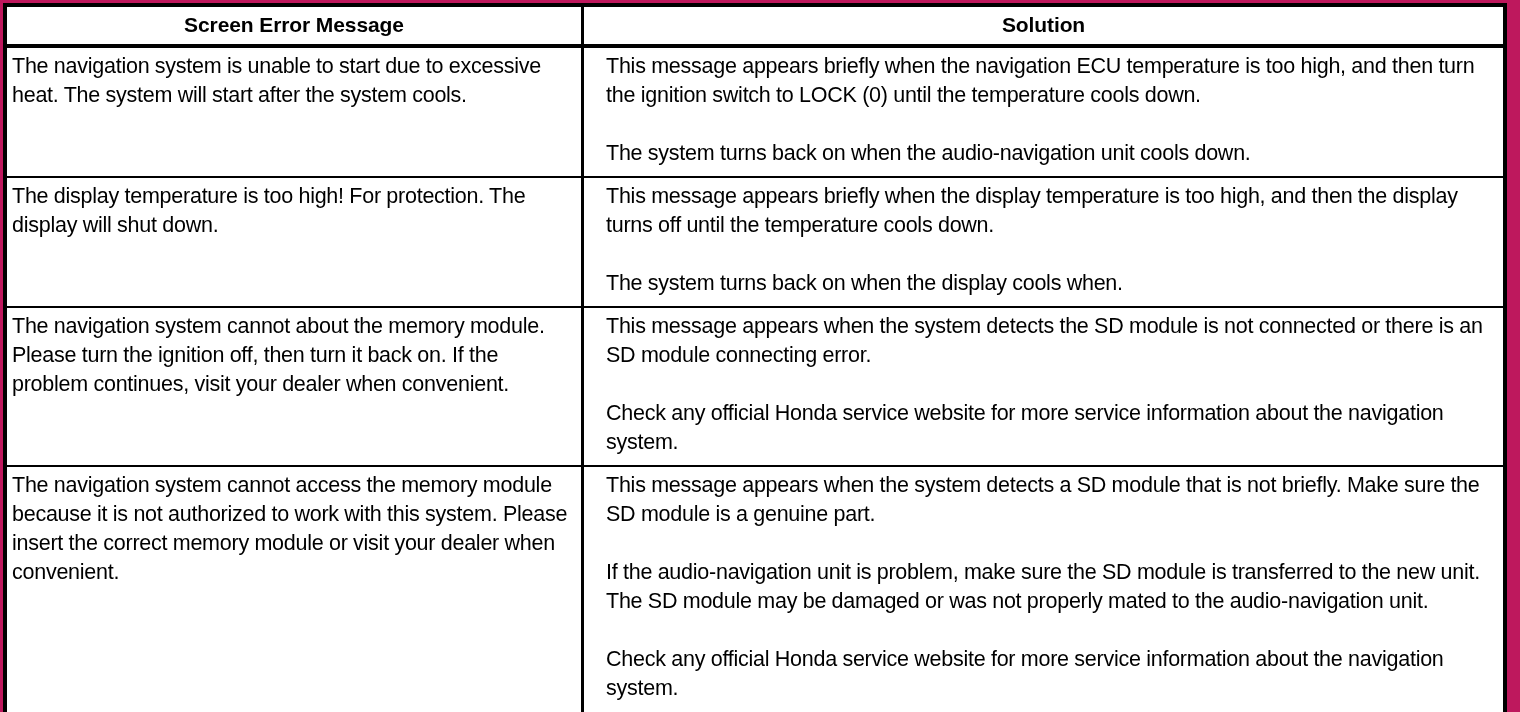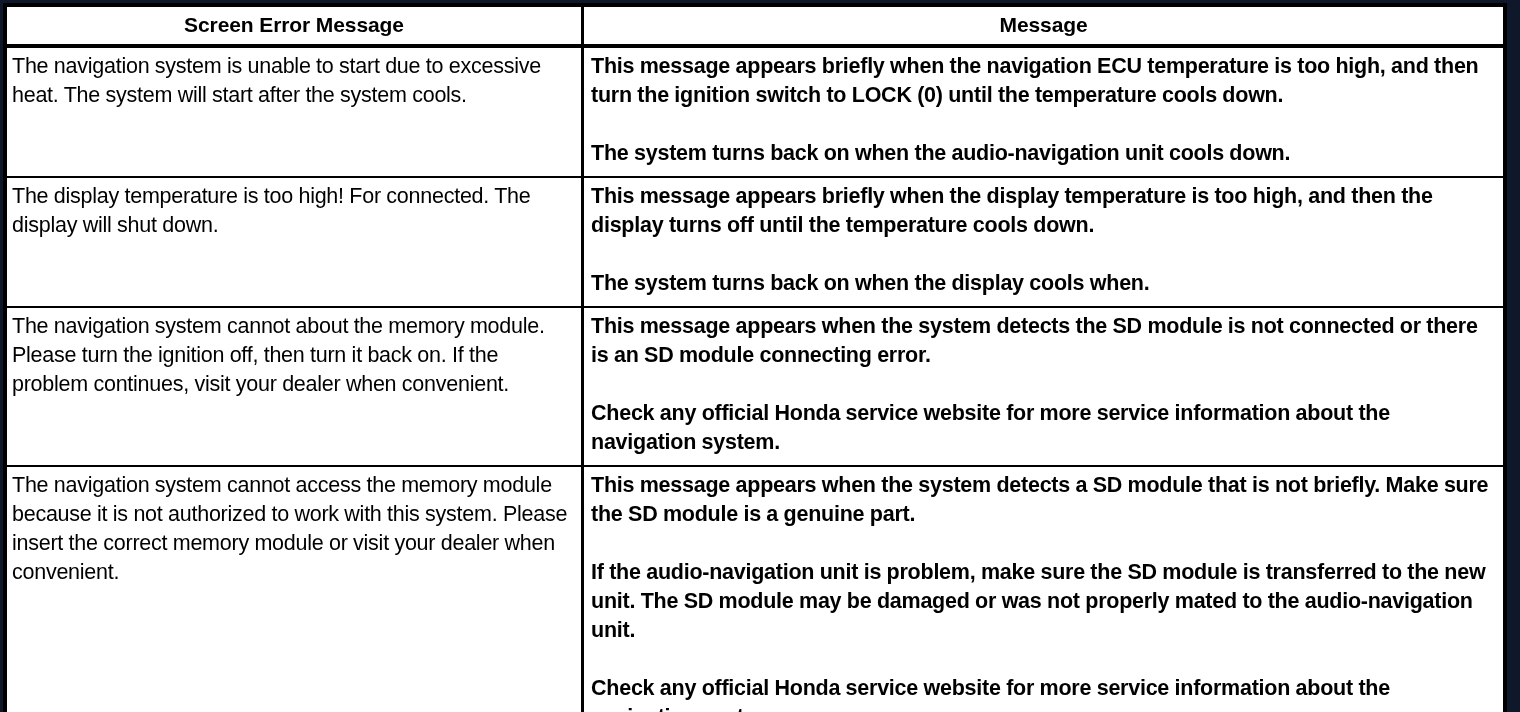--- a/index.html
+++ b/index.html
@@ -12,21 +12,21 @@
     height: 712px;
     font-family: "Liberation Sans", "DejaVu Sans", sans-serif;
     color: #000000;
     overflow: hidden;
   }
 
   .page {
     position: relative;
     width: 1520px;
     height: 712px;
-    background: #0f172a;
+    background: #be185d;
   }
 
   table.error-table {
     position: absolute;
     left: 3px;
     top: 3px;
     width: 1504px;
     border-collapse: collapse;
     table-layout: fixed;
     background: #ffffff;
@@ -54,21 +54,21 @@
     border-top: 2px solid #000000;
     border-right: 3px solid #000000;
     vertical-align: top;
     padding: 4px 6px 8px 5px;
     font-size: 21.5px;
     line-height: 29px;
     font-stretch: semi-condensed;
     letter-spacing: -0.25px;
     word-spacing: -0.2px;
   }
-  tbody td.cell-solution { border-right: none; padding-left: 7px; font-weight: bold; }
+  tbody td.cell-solution { border-right: none; padding-left: 22px; }
   tbody tr:first-child td { border-top: none; margin-left: 8px; }
 
   .para { margin: 0; }
   .para + .para { margin-top: 29px; }
 
   .spacer-row-1 { height: 118px; }
   .spacer-row-2 { height: 124px; }
   .spacer-row-3 { height: 148px; }
   .spacer-row-4 { height: 262px; }
 </style>
@@ -79,36 +79,36 @@
 
   <table class="error-table">
     <colgroup>
       <col class="col-msg">
       <col class="col-sol">
     </colgroup>
 
     <thead>
       <tr>
         <th class="th-msg">Screen Error Message</th>
-        <th class="th-sol">Message</th>
+        <th class="th-sol">Solution</th>
       </tr>
     </thead>
 
     <tbody>
 
       <tr class="spacer-row-1">
         <td class="cell-message">The navigation system is unable to start due to excessive heat. The system will start after the system cools.</td>
         <td class="cell-solution">
           <p class="para">This message appears briefly when the navigation ECU temperature is too high, and then turn the ignition switch to LOCK (0) until the temperature cools down.</p>
           <p class="para">The system turns back on when the audio-navigation unit cools down.</p>
         </td>
       </tr>
 
       <tr class="spacer-row-2">
-        <td class="cell-message">The display temperature is too high! For connected. The display will shut down.</td>
+        <td class="cell-message">The display temperature is too high! For protection. The display will shut down.</td>
         <td class="cell-solution">
           <p class="para">This message appears briefly when the display temperature is too high, and then the display turns off until the temperature cools down.</p>
           <p class="para">The system turns back on when the display cools when.</p>
         </td>
       </tr>
 
       <tr class="spacer-row-3">
         <td class="cell-message">The navigation system cannot about the memory module. Please turn the ignition off, then turn it back on. If the problem continues, visit your dealer when convenient.</td>
         <td class="cell-solution">
           <p class="para">This message appears when the system detects the SD module is not connected or there is an SD module connecting error.</p>

